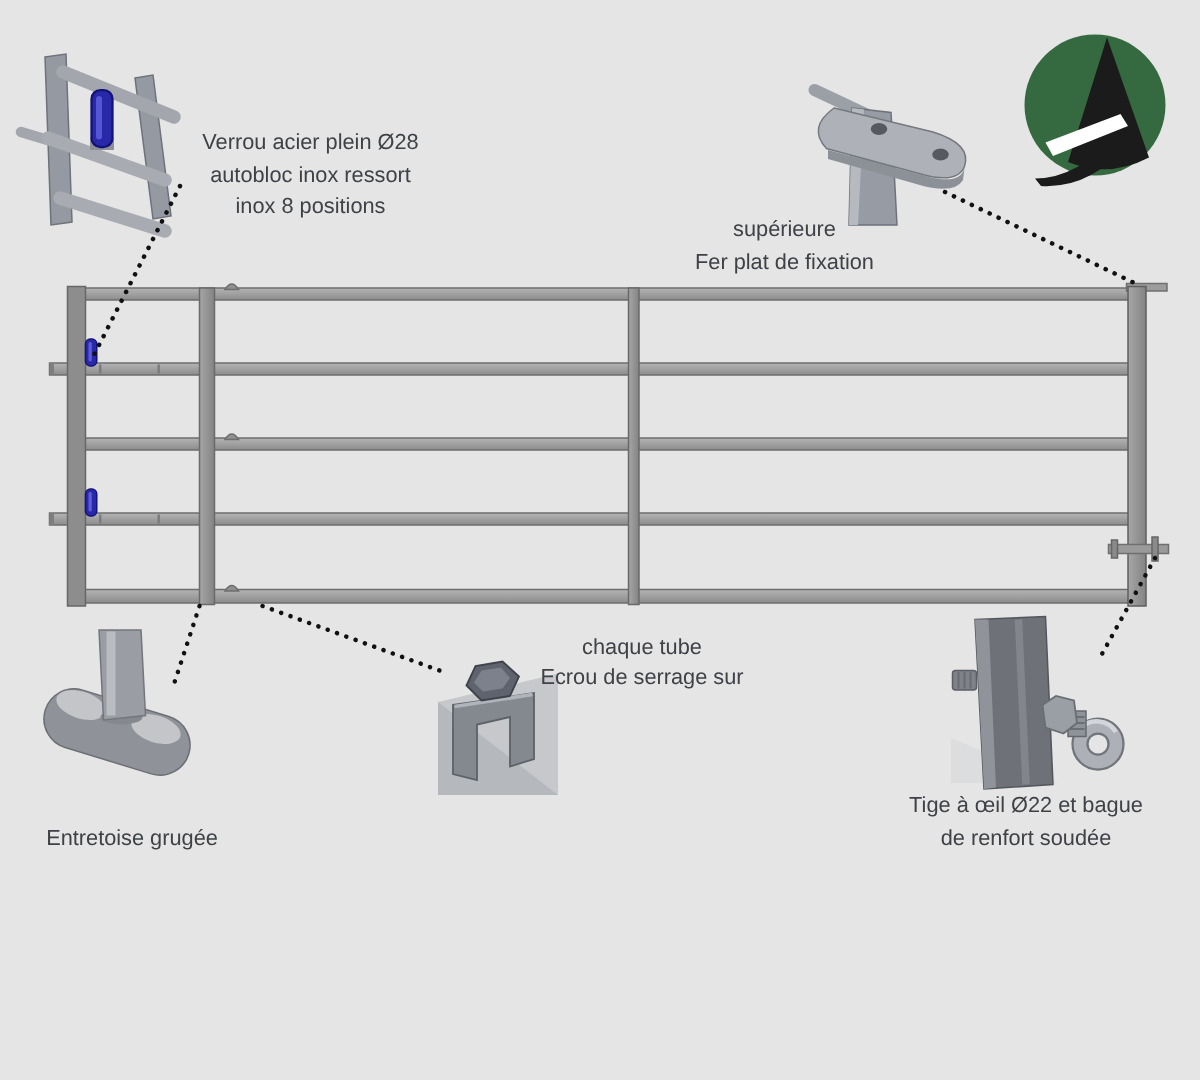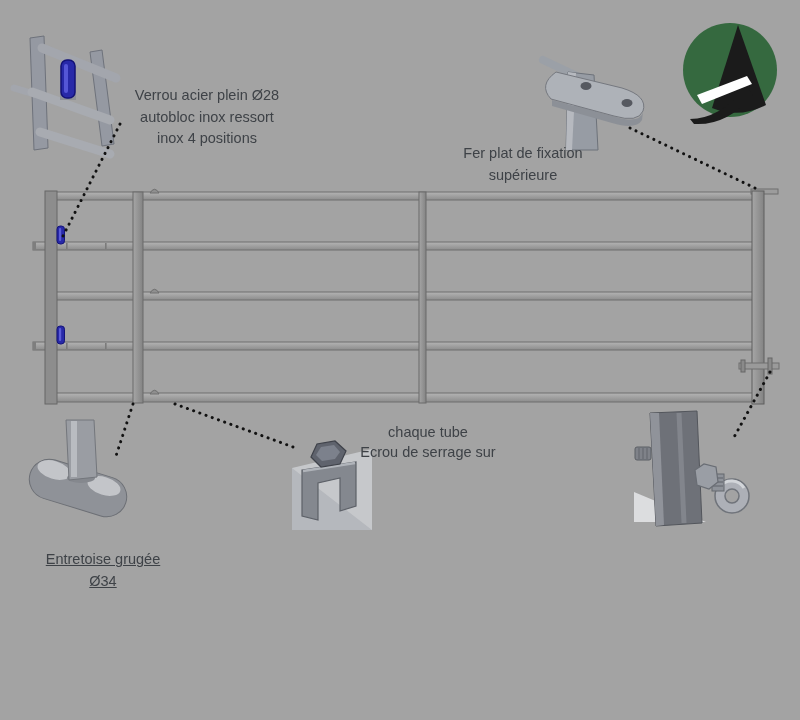--- a/index.html
+++ b/index.html
@@ -1,17 +1,17 @@
 <!DOCTYPE html>
 <html><head>
 <meta charset="utf-8">
 <style>
   html,body{margin:0;padding:0;background:#ffffff;}
   .stage{
-    position:relative;width:800px;height:720px;background:#a3a3a3;
+    position:relative;width:800px;height:720px;background:#e5e5e5;
     font-family:"Liberation Sans",sans-serif;overflow:hidden;
   }
   .diagram-svg{position:absolute;left:0;top:0;}
   .callout{
     position:absolute;text-align:center;color:#3E4247;
     font-size:14.5px;line-height:21.5px;font-weight:400;
   }
   .callout span{display:block;}
 </style>
 </head>
@@ -149,32 +149,35 @@
       <circle cx="49" cy="49" r="47" fill="#35693F"></circle>
       <path d="M57,4 L85,84 Q58,98 31,87 Z" fill="#1B1B1B"></path>
       <polygon points="16,74 66,55 71,63 21,83" fill="#ffffff"></polygon>
       <path d="M9,98 Q38,98 66,66 L72,74 Q46,105 13,103 Z" fill="#1B1B1B"></path>
     </g>
   </svg>
 
   <div class="callout" style="left:107px;top:85px;width:200px;">
     <span>Verrou acier plein Ø28</span>
     <span>autobloc inox ressort</span>
-    <span>inox 4 positions</span>
+    <span>inox 8 positions</span>
   </div>
 
   <div class="callout" style="left:433px;top:143px;width:180px;">
+    <span>supérieure</span>
     <span>Fer plat de fixation</span>
-    <span>supérieure</span>
   </div>
 
   <div class="callout" style="left:338px;top:422px;width:180px;line-height:20px;">
     <span>chaque tube</span>
     <span>Ecrou de serrage sur</span>
   </div>
 
-  <div class="callout" style="left:23px;top:549px;width:160px;text-decoration:underline;">
+  <div class="callout" style="left:8px;top:549px;width:160px;">
     <span>Entretoise grugée</span>
-    <span>Ø34</span>
   </div>
 
+  <div class="callout" style="left:593px;top:527px;width:182px;">
+    <span>Tige à œil Ø22 et bague</span>
+    <span>de renfort soudée</span>
+  </div>
 
 </div>
 
 </body></html>

